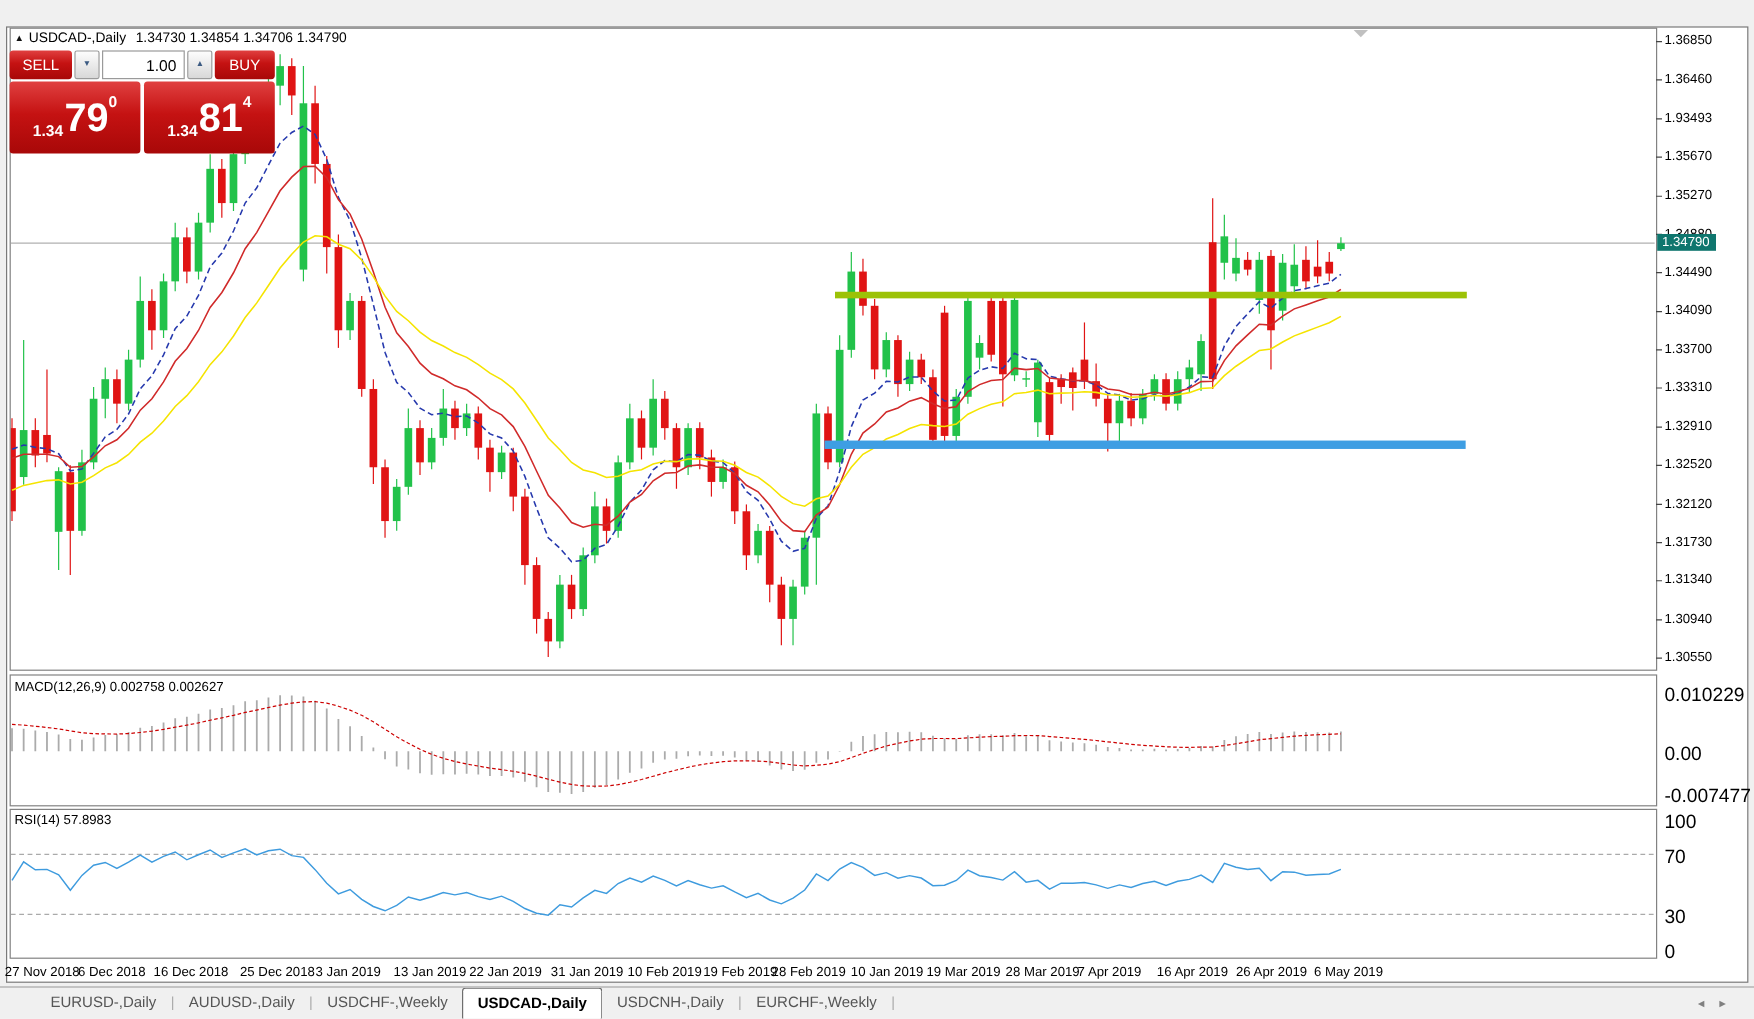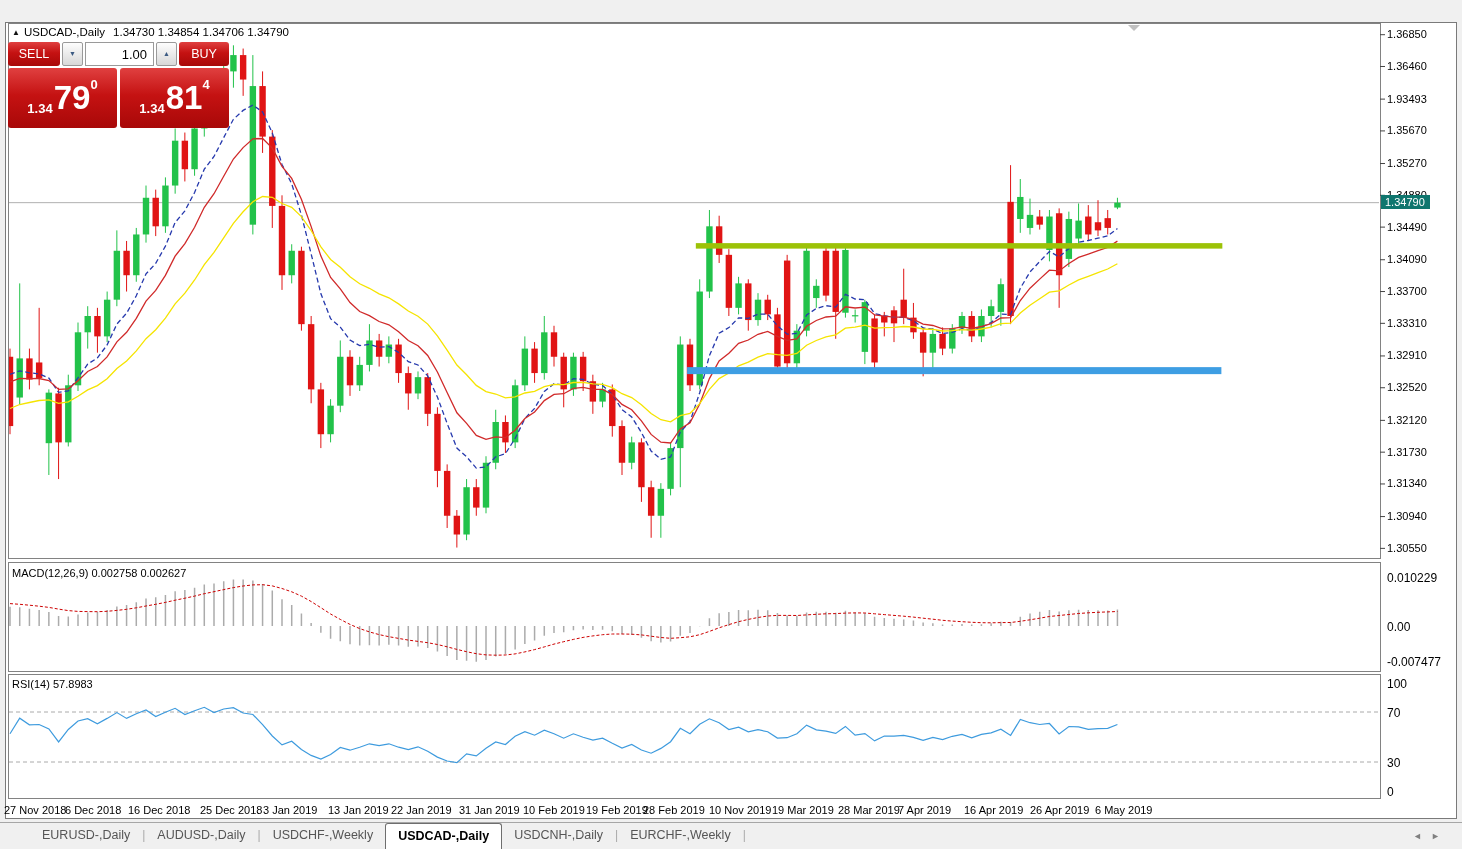--- a/index.html
+++ b/index.html
@@ -23,21 +23,21 @@
   #sell-btn{width:52px;} #buy-btn{width:50px;}
   .spin{width:19px;height:22px;background:linear-gradient(180deg,#fdfdfd,#d8d8d8);border:1px solid #9a9a9a;border-radius:2px;font-size:7px;color:#3b5a82;text-align:center;line-height:22px;}
   #vol-input{flex:1;width:60px;border:1px solid #9a9a9a;font-size:13px;text-align:right;padding:0 6px 0 0;font-family:"Liberation Sans",sans-serif;color:#000;}
   #tp-row2{display:flex;height:60px;gap:3px;margin-top:2px;}
   .bigquote{flex:1;display:flex;align-items:center;justify-content:center;color:#fff;}
   .bigquote .frac{font-size:13px;font-weight:bold;align-self:flex-end;margin-bottom:7px;margin-right:1px;}
   .bigquote .big{font-size:33px;font-weight:bold;line-height:40px;}
   .bigquote .sup{font-size:13px;font-weight:bold;align-self:flex-start;margin-top:5px;}
   
   .pricelab{position:absolute;z-index:2;font-size:11px;color:#000;left:1387px;}
-  .sublab{position:absolute;z-index:2;font-size:12px;color:#000;left:1387px;}
+  .sublab{position:absolute;z-index:2;font-size:16px;color:#000;left:1387px;}
   #price-tag{left:1381px;background:#0f766e;color:#fff;font-size:11px;padding:1px 5px 1px 4px;z-index:4;}
   .datelab{position:absolute;z-index:2;top:804px;font-size:11px;color:#000;white-space:nowrap;}
   .panelab{position:absolute;z-index:2;font-size:11px;color:#000;left:12px;}
   
   #tabbar{left:0;top:822px;width:1462px;height:27px;background:#f0f0f0;border-top:1px solid #a6a6a6;display:flex;align-items:stretch;padding-left:30px;box-sizing:border-box;}
   .tab{font-size:12.5px;color:#555;padding:5px 12px 0 12px;cursor:default;}
   .tab.active{background:#fff;border:1px solid #6e6e6e;border-bottom:none;border-radius:3px 3px 0 0;color:#000;font-weight:bold;margin-top:0px;}
   .tabsep{color:#aaa;padding-top:5px;font-size:12px;}
   .tab-scroll{position:absolute;top:831px;font-size:9px;color:#808080;z-index:3;}
 </style>
@@ -505,21 +505,21 @@
       <div class="datelab" style="left: 65px;">6 Dec 2018</div>
       <div class="datelab" style="left: 128px;">16 Dec 2018</div>
       <div class="datelab" style="left: 200px;">25 Dec 2018</div>
       <div class="datelab" style="left: 263px;">3 Jan 2019</div>
       <div class="datelab" style="left: 328px;">13 Jan 2019</div>
       <div class="datelab" style="left: 391px;">22 Jan 2019</div>
       <div class="datelab" style="left: 459px;">31 Jan 2019</div>
       <div class="datelab" style="left: 523px;">10 Feb 2019</div>
       <div class="datelab" style="left: 586px;">19 Feb 2019</div>
       <div class="datelab" style="left: 643px;">28 Feb 2019</div>
-      <div class="datelab" style="left: 709px;">10 Nov 2019</div>
+      <div class="datelab" style="left: 709px;">10 Jan 2019</div>
       <div class="datelab" style="left: 772px;">19 Mar 2019</div>
       <div class="datelab" style="left: 838px;">28 Mar 2019</div>
       <div class="datelab" style="left: 898px;">7 Apr 2019</div>
       <div class="datelab" style="left: 964px;">16 Apr 2019</div>
       <div class="datelab" style="left: 1030px;">26 Apr 2019</div>
       <div class="datelab" style="left: 1095px;">6 May 2019</div>
     </div>
 
 <div class="ovl" id="tabbar">
       <div class="tab">EURUSD-,Daily</div>

